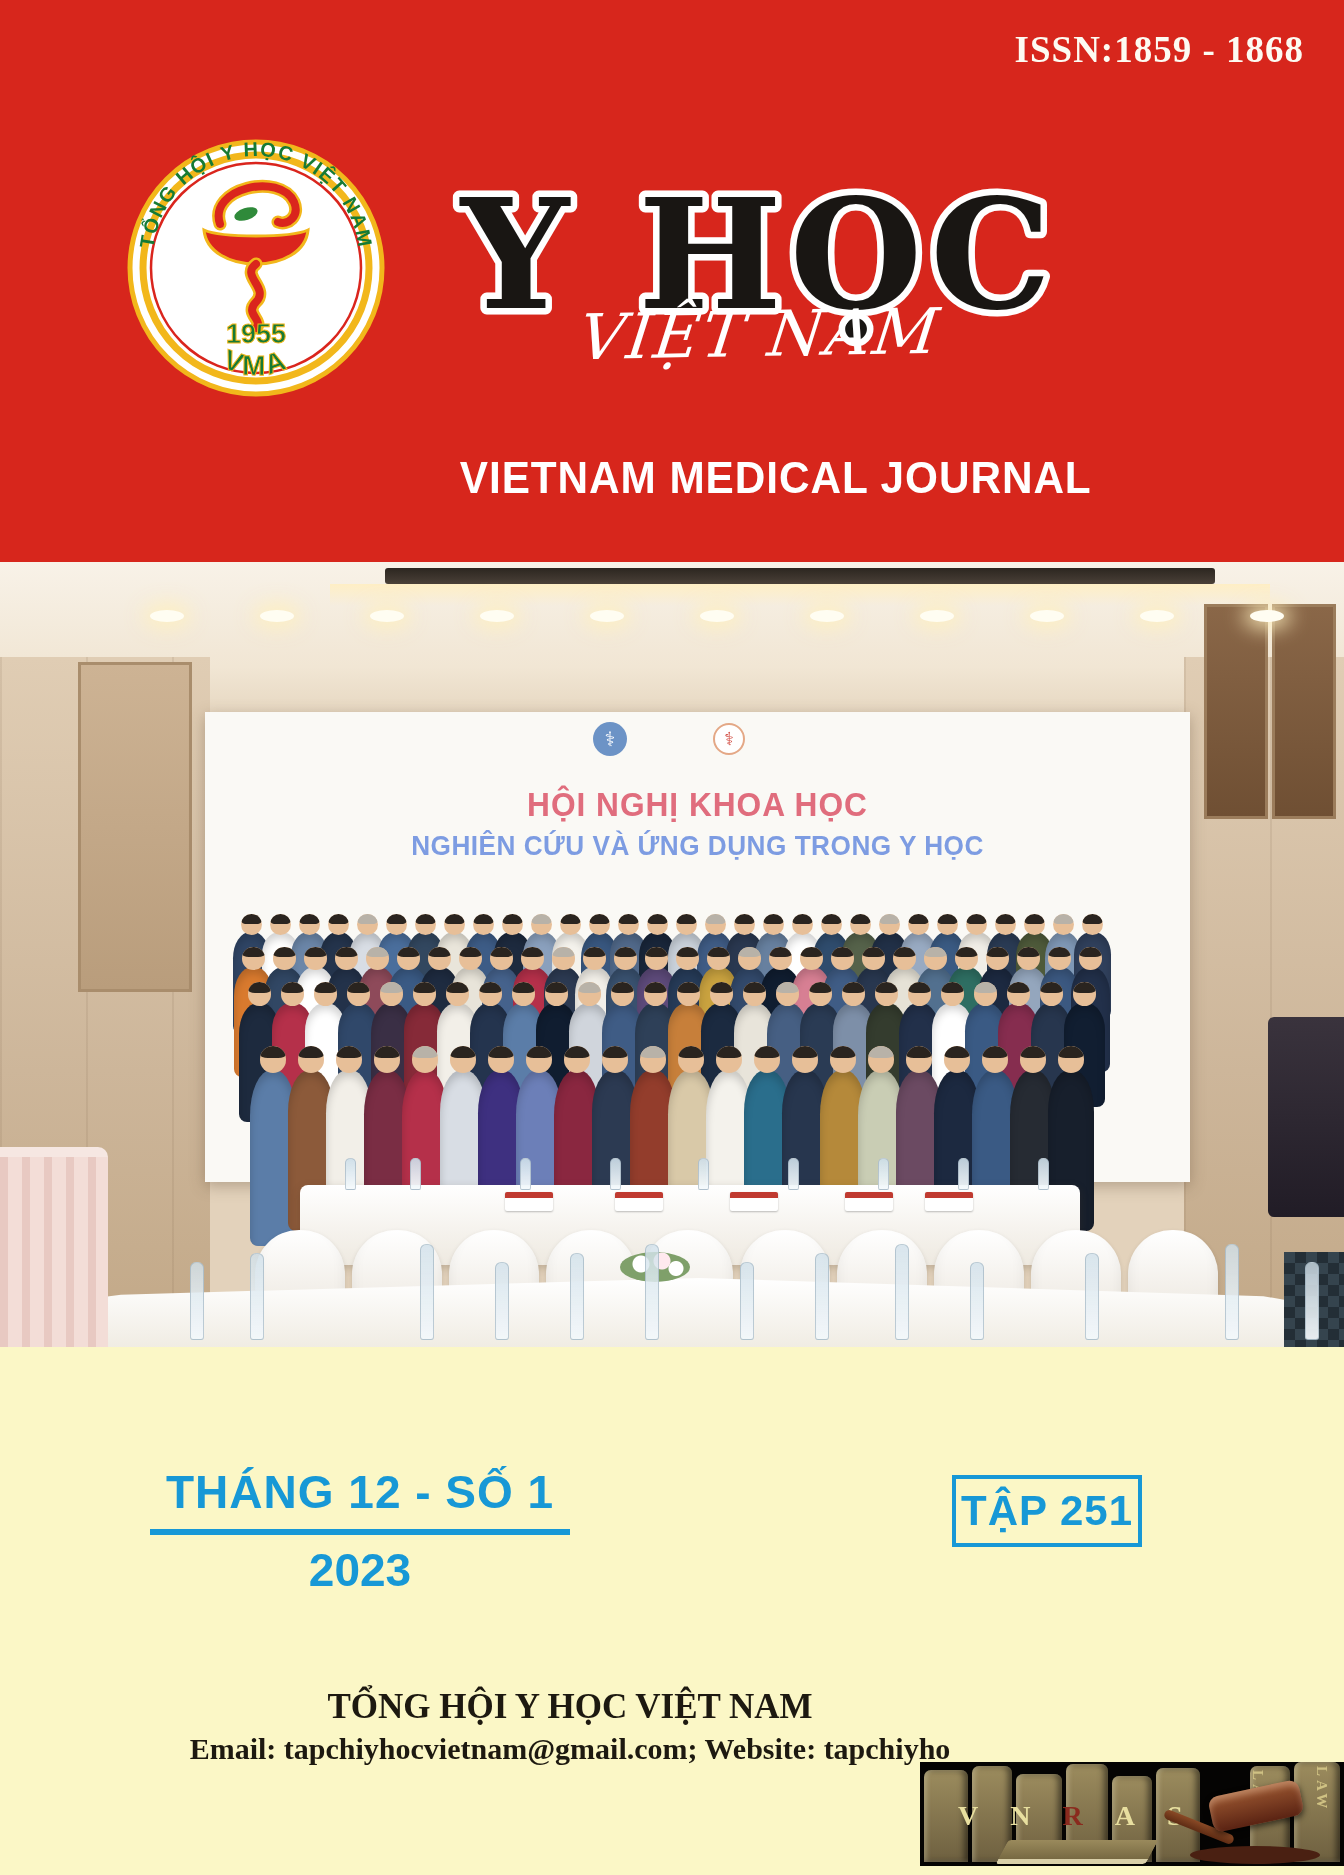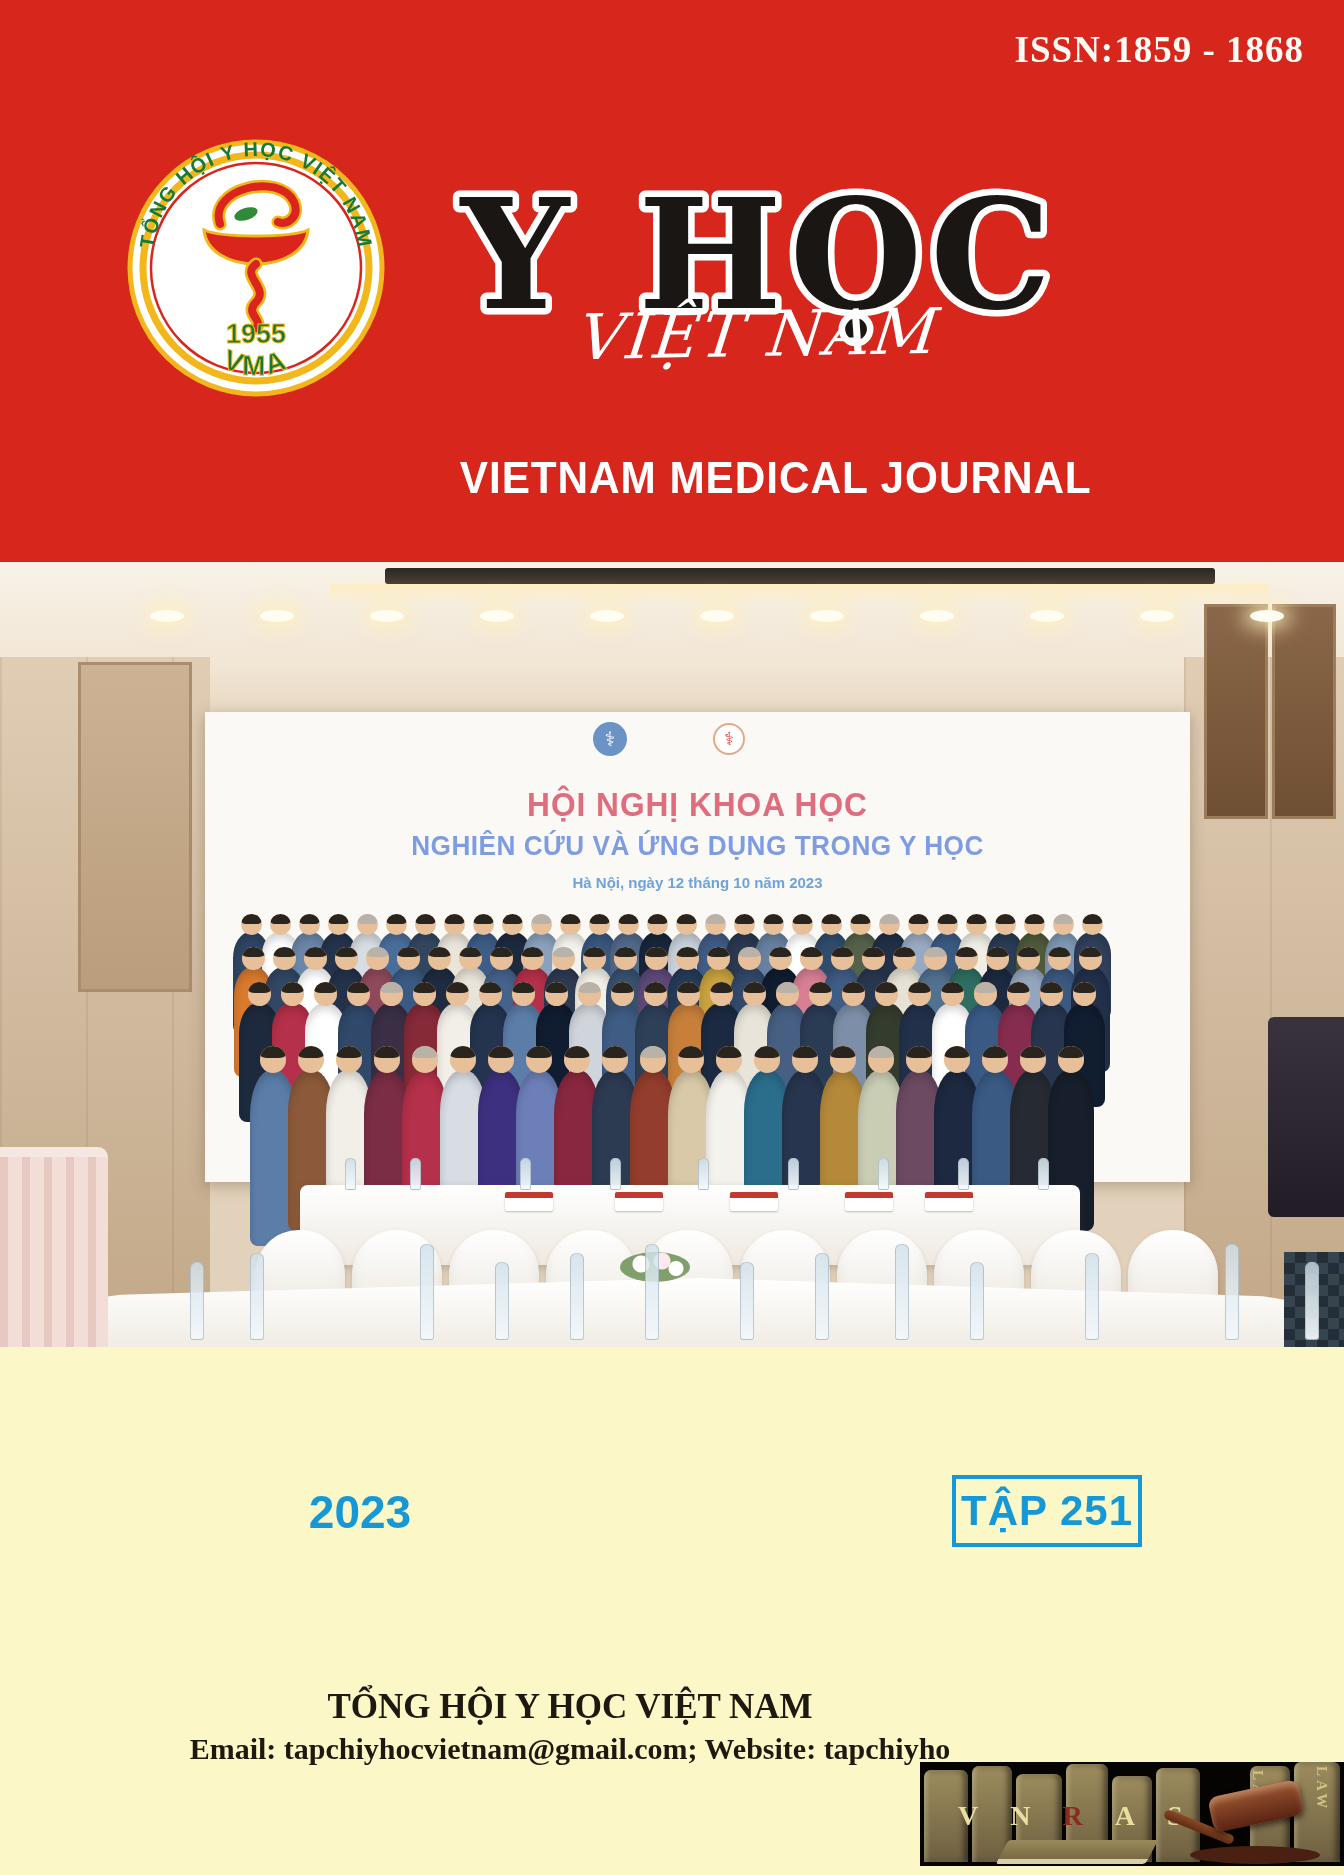--- a/index.html
+++ b/index.html
@@ -81,21 +81,21 @@
     background:linear-gradient(rgba(208,224,234,.8),rgba(242,247,250,.95));border:1px solid rgba(145,168,183,.55);}
   .flowers{position:absolute;left:620px;top:690px;width:70px;height:30px;z-index:10;border-radius:50%;
     background:radial-gradient(circle at 30% 40%,#fff 8px,transparent 9px),radial-gradient(circle at 60% 30%,#ffe9ee 8px,transparent 9px),
     radial-gradient(circle at 80% 55%,#fff 7px,transparent 8px),#7fa06a;}
 
   
   #bottom{position:absolute;left:0;top:1347px;width:1344px;height:528px;}
   .issue-block{position:absolute;left:150px;top:118px;width:420px;text-align:center;}
   .issue-line{display:inline-block;font:bold 46px "Liberation Sans",sans-serif;letter-spacing:1px;
     padding:0 16px 10px;border-bottom:6px solid;white-space:nowrap;}
-  .issue-year{font:bold 46px "Liberation Sans",sans-serif;margin-top:20px;}
+  .issue-year{font:bold 46px "Liberation Sans",sans-serif;margin-top:8px;}
   .volume-badge{position:absolute;left:952px;top:128px;width:190px;height:72px;border:4px solid;
     display:flex;align-items:center;justify-content:center;font:bold 42px "Liberation Sans",sans-serif;letter-spacing:1px;}
   .foot-block{position:absolute;left:0;top:338px;width:1140px;text-align:center;color:#1d1910;}
   .foot-org{font:bold 35px "Liberation Serif",serif;line-height:1.25;}
   .foot-small{font:bold 30px "Liberation Serif",serif;line-height:1.35;white-space:nowrap;}
 
   
   #corner{position:absolute;left:920px;top:1762px;width:424px;height:104px;background:#050403;overflow:hidden;z-index:20;}
   .spine{position:absolute;bottom:4px;border-radius:7px 7px 0 0;
     background:linear-gradient(180deg,#9c8c5e,#6e6040);box-shadow:inset 3px 0 4px rgba(255,250,220,.25),inset -4px 0 6px rgba(0,0,0,.5);}
@@ -165,21 +165,20 @@
     <div class="piano"></div>
     <div class="carpet cl"></div>
     <div class="carpet cr"></div>
     <div class="pink-table"></div>
 
     <div class="backdrop">
       <div class="bd-logo blue">⚕</div>
       <div class="bd-logo white">⚕</div>
       <div class="bd-title" style="color: rgb(224, 109, 125);">HỘI NGHỊ KHOA HỌC</div>
       <div class="bd-sub" style="color: rgb(125, 156, 226);">NGHIÊN CỨU VÀ ỨNG DỤNG TRONG Y HỌC</div>
-      <div class="bd-date" style="color: rgb(111, 163, 218);">Hà Nội, ngày 12 tháng 10 năm 2023</div>
     </div>
 
     <div class="head-table"></div>
     <div class="front-table"></div>
     <div class="flowers"></div>
   <div class="light" style="left: 150px;"></div>
       <div class="light" style="left: 260px;"></div>
       <div class="light" style="left: 370px;"></div>
       <div class="light" style="left: 480px;"></div>
       <div class="light" style="left: 590px;"></div>
@@ -875,20 +874,21 @@
       <div class="bottle" style="left: 815px; top: 691px; height: 87px;"></div>
       <div class="bottle" style="left: 895px; top: 682px; height: 96px;"></div>
       <div class="bottle" style="left: 970px; top: 700px; height: 78px;"></div>
       <div class="bottle" style="left: 1085px; top: 691px; height: 87px;"></div>
       <div class="bottle" style="left: 1225px; top: 682px; height: 96px;"></div>
       <div class="bottle" style="left: 1305px; top: 700px; height: 78px;"></div>
     </div>
 
   <div id="bottom" style="background: rgb(251, 247, 198);">
     <div class="issue-block">
+      <div class="issue-line" style="color: rgb(23, 152, 214); border-color: rgb(23, 152, 214);">THÁNG 12 - SỐ 1</div>
       <div class="issue-year" style="color: rgb(23, 152, 214); border-color: rgb(23, 152, 214);">2023</div>
     </div>
     <div class="volume-badge" style="color: rgb(23, 152, 214); border-color: rgb(23, 152, 214);">TẬP 251</div>
     <div class="foot-block">
       <div class="foot-org">TỔNG HỘI Y HỌC VIỆT NAM</div>
       <div class="foot-small">Email: tapchiyhocvietnam@gmail.com; Website: tapchiyho</div>
     </div>
   </div>
 
   <div id="corner">

